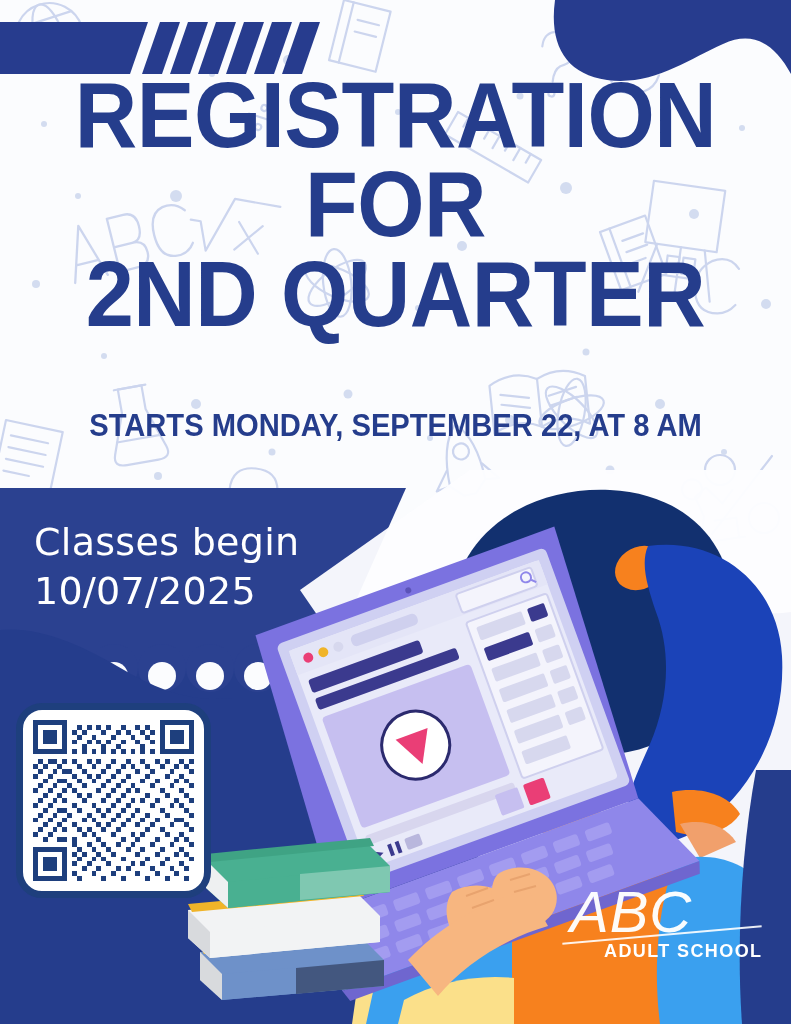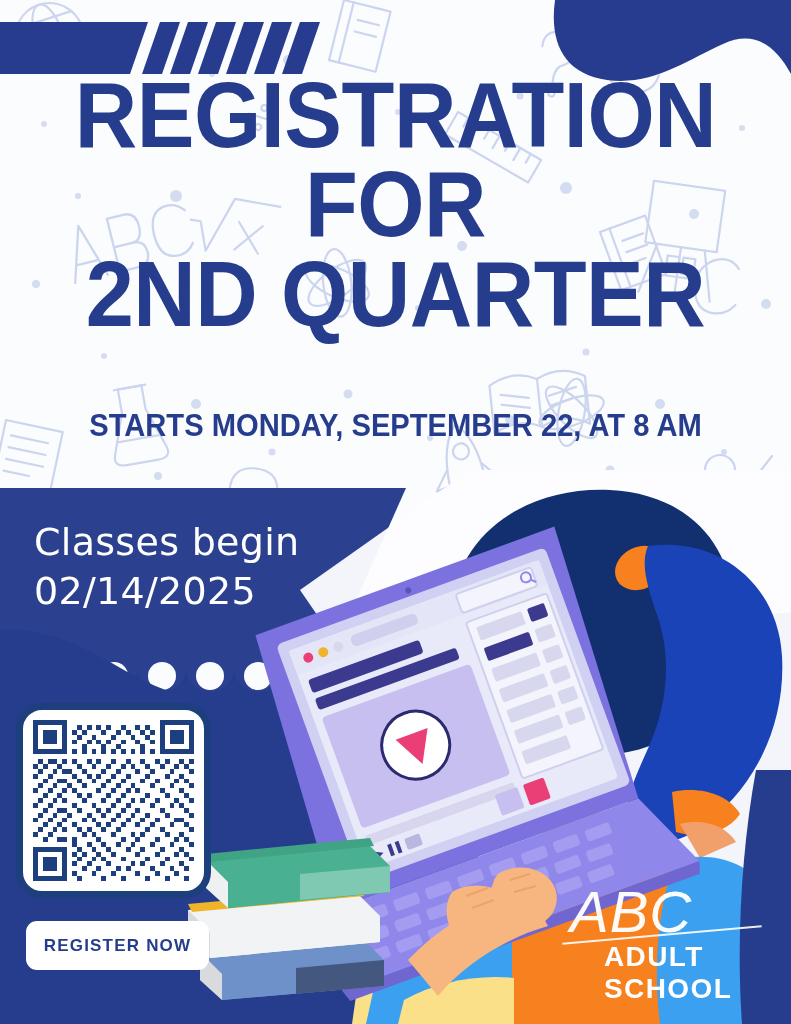--- a/index.html
+++ b/index.html
@@ -151,21 +151,21 @@
     opacity: 0.97;
   }
   .logo-strike {
     position: absolute; left: 6px; top: 47px;
     width: 200px; height: 2px;
     background: rgba(255,255,255,0.9);
     transform: rotate(-5deg);
   }
   .logo-name {
     position: absolute; left: 48px; top: 54px;
-    font-size: 28px;
+    font-size: 18px;
     font-weight: 700;
     letter-spacing: 1.4px;
     font-family: "Liberation Sans", sans-serif;
   }
   .logo-tag {
     position: absolute; left: 64px; top: 82px;
     font-size: 18px;
     font-style: italic;
     font-family: "DejaVu Serif", serif;
     letter-spacing: 0.5px;
@@ -403,21 +403,21 @@
       <circle cx="162" cy="196" r="14"></circle>
       <circle cx="210" cy="196" r="14"></circle>
       <circle cx="258" cy="196" r="14"></circle>
     </g>
 
     <path d="M0 150 C40 146 84 166 124 190 C166 214 196 222 232 218 L0 218 Z" fill="#253d8c"></path>
   </svg>
 
   <div class="classes-panel">
     <span class="cb-line">Classes begin</span>
-    <span class="cb-line">02/14/2025</span>
+    <span class="cb-line">10/07/2025</span>
   </div>
 
   <svg class="illustration" viewBox="0 0 791 584" preserveAspectRatio="none">
     <defs>
       <clipPath id="posterClip">
           <rect x="0" y="0" width="791" height="584"></rect>
         </clipPath>
     </defs>
     <g clip-path="url(#posterClip)">
 
@@ -862,21 +862,20 @@
         <rect x="9" y="32" width="1" height="1"></rect>
           <rect x="14" y="32" width="1" height="1"></rect>
         <rect x="18" y="32" width="1" height="1"></rect>
           <rect x="23" y="32" width="1" height="1"></rect>
         <rect x="27" y="32" width="1" height="1"></rect>
           <rect x="31" y="32" width="1" height="1"></rect>
       </g>
     </svg>
   </div>
 
-  <div class="register-btn">REGISTER NOW</div>
 
   <div class="logo">
     <span class="logo-abc">ABC</span>
     <span class="logo-strike"></span>
     <span class="logo-name">ADULT SCHOOL</span>
   </div>
 
 </div>
 
 </body></html>

